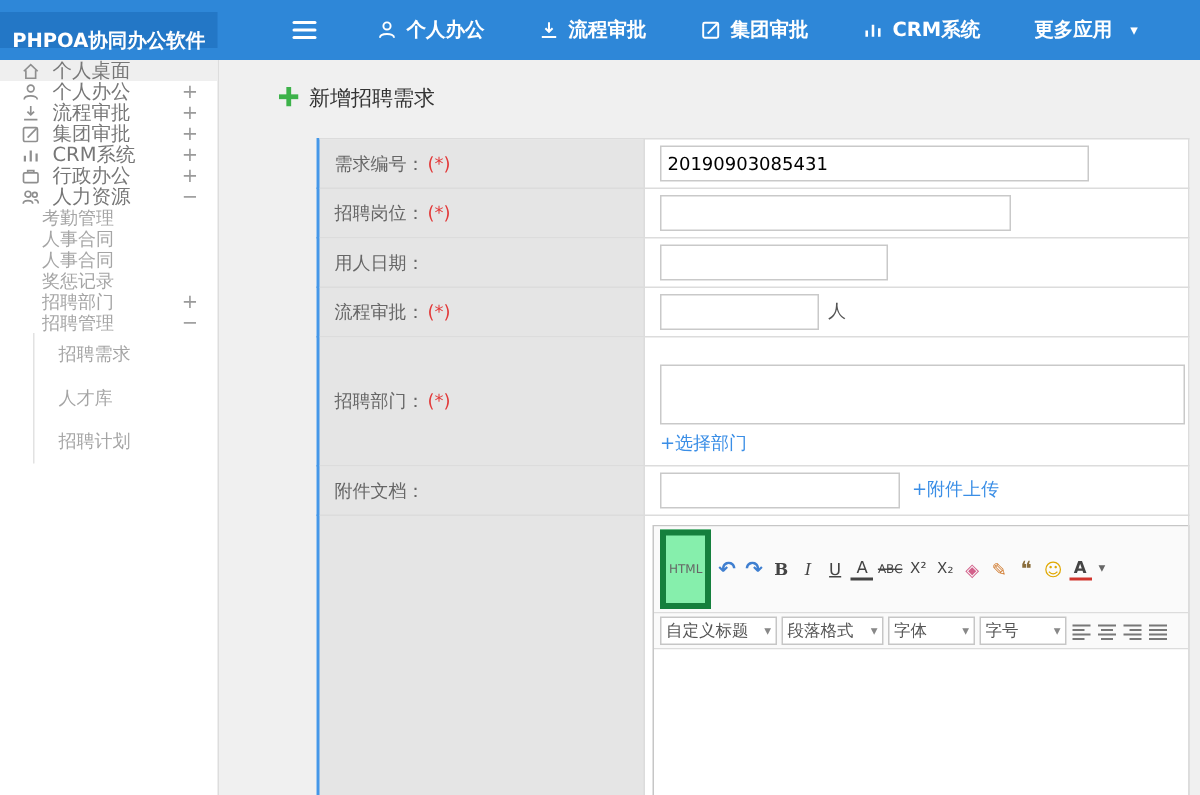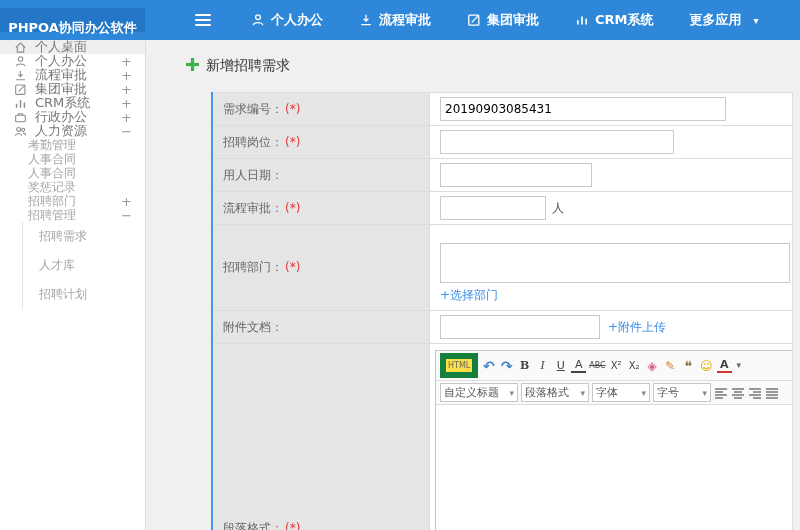--- a/index.html
+++ b/index.html
@@ -45,21 +45,21 @@
   .w-att{width:150px}
   .suffix{margin-left:6px;color:#555}
   textarea.dept{width:344px;height:34px;border:1px solid #c9c9c9;resize:none;font-family:inherit;font-size:12px;display:block;background:#fff}
   .link{color:#3a8ee6;text-decoration:none;cursor:pointer;font-size:12px}
   .dept-link{display:inline-block;margin-top:4px}
   .att-link{margin-left:8px}
   
   .editor{width:356px;border:1px solid #c6c6c6;background:#fff}
   .ed-toolbar{display:flex;align-items:center;background:#fafafa;border-bottom:1px solid #dcdcdc;padding:2px 4px;gap:3px}
   .tbn{display:inline-flex;align-items:center;justify-content:center;min-width:15px;height:17px;font-size:11px;color:#444;cursor:pointer;line-height:1}
-  .tb-html{border:6px solid #15803d;background:#fde047;font-size:8px;padding:0 2px;height:13px;color:#666}
+  .tb-html{border:4px solid #15803d;background:#86efac;font-size:8px;padding:16px 2px;height:13px;color:#666}
   .tb-undo,.tb-redo{color:#3f7fd0;font-size:14px;font-weight:bold}
   .tb-bold{font-weight:bold;font-family:"DejaVu Serif",serif}
   .tb-italic{font-style:italic;font-family:"DejaVu Serif",serif}
   .tb-underline{text-decoration:underline}
   .tb-fontstyle{border-bottom:2px solid #444;height:13px}
   .tb-strike{text-decoration:line-through;font-size:8px}
   .tb-sup,.tb-sub{font-size:10px}
   .tb-remove{color:#d2608a;font-size:12px}
   .tb-brush{color:#d0782a;font-size:12px}
   .tb-quote{color:#8a6d3b;font-family:"DejaVu Serif",serif;font-size:14px}

